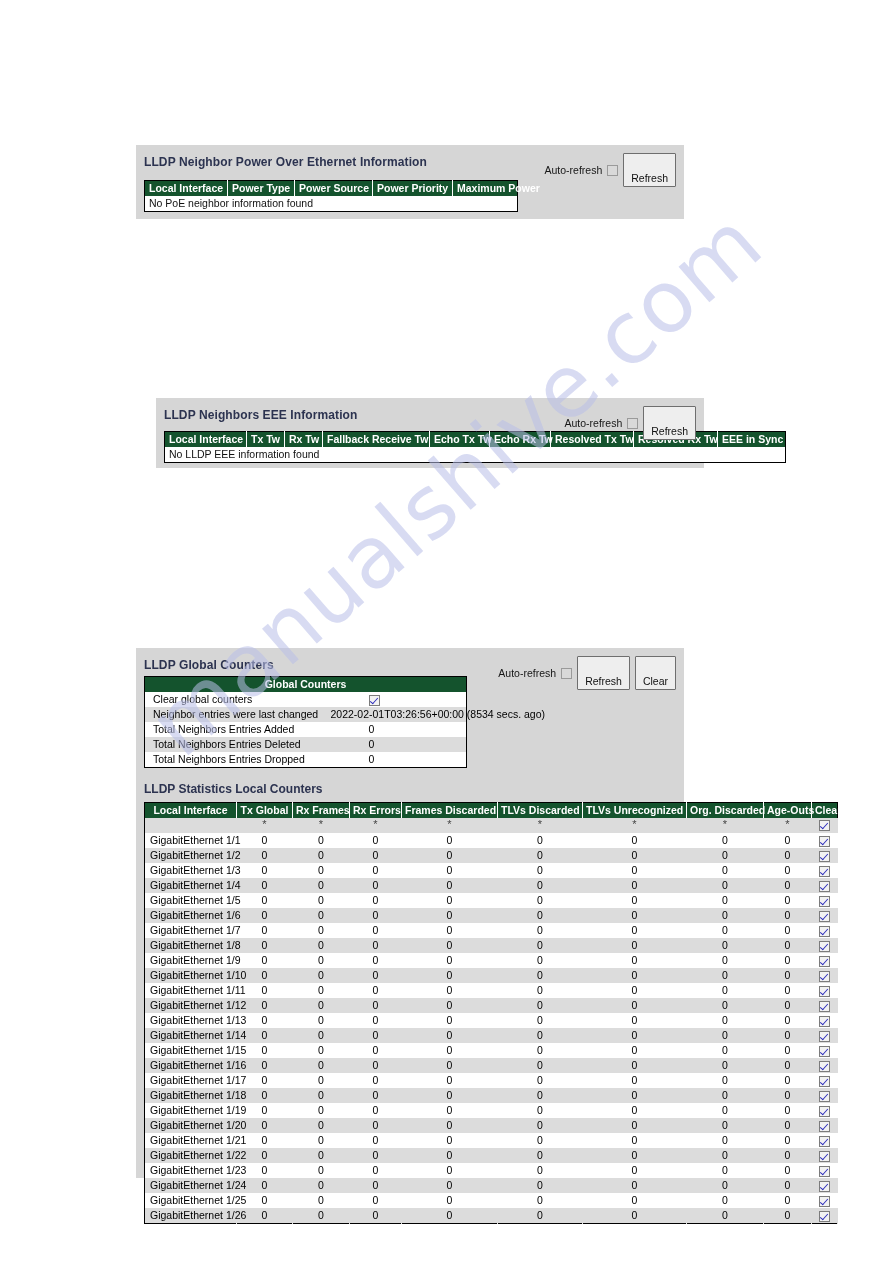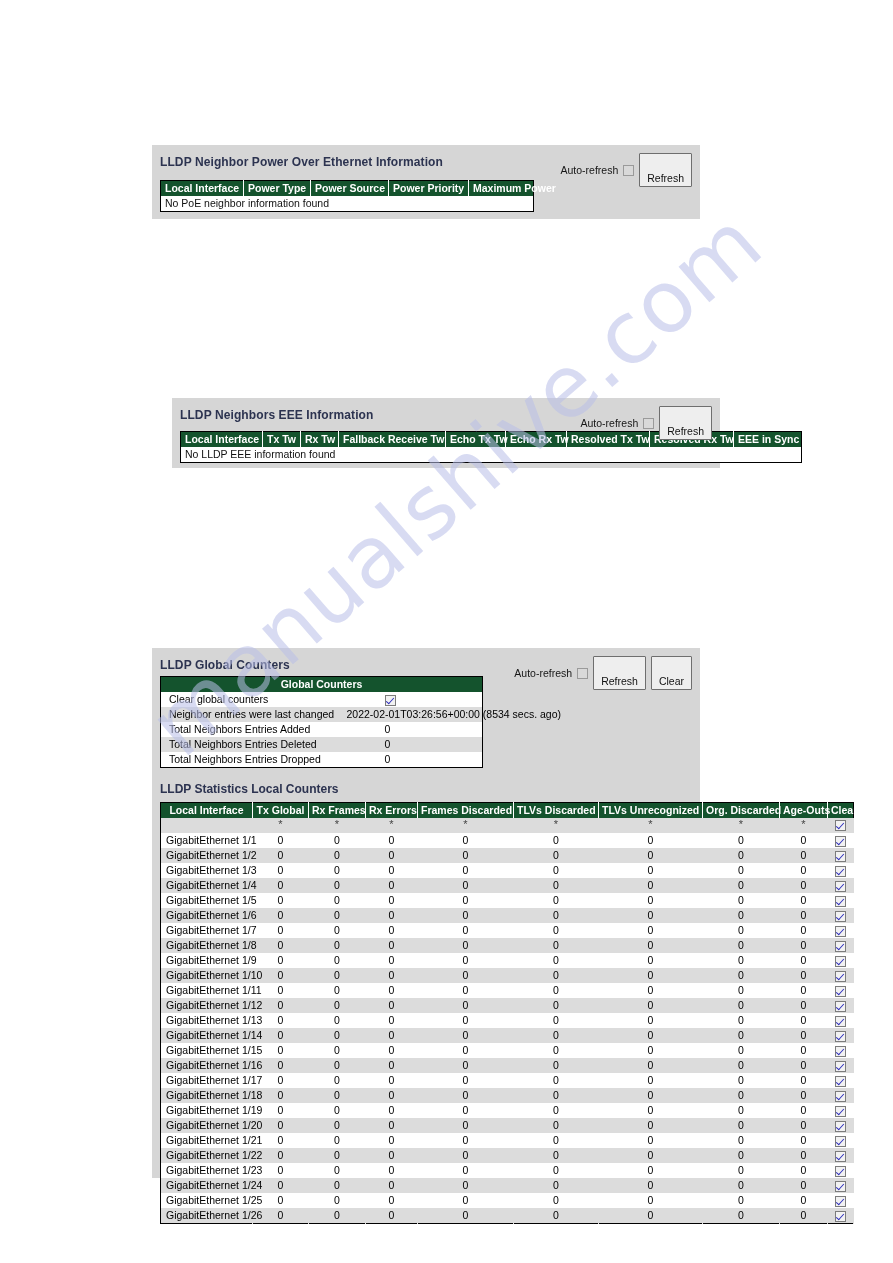--- a/index.html
+++ b/index.html
@@ -38,21 +38,21 @@
     opacity: .55;
     white-space: nowrap;
     transform: rotate(-41deg);
     transform-origin: 0 0;
     letter-spacing: 1px;
   }
 
   
   .panel {
     position: absolute;
-    left: 152px;
+    left: 136px;
     width: 548px;
     background: #d6d6d6;
     box-sizing: border-box;
     z-index: 2;
   }
   .panel-inner {
     padding: 10px 8px 12px 8px;
   }
 
   .panel-head {

